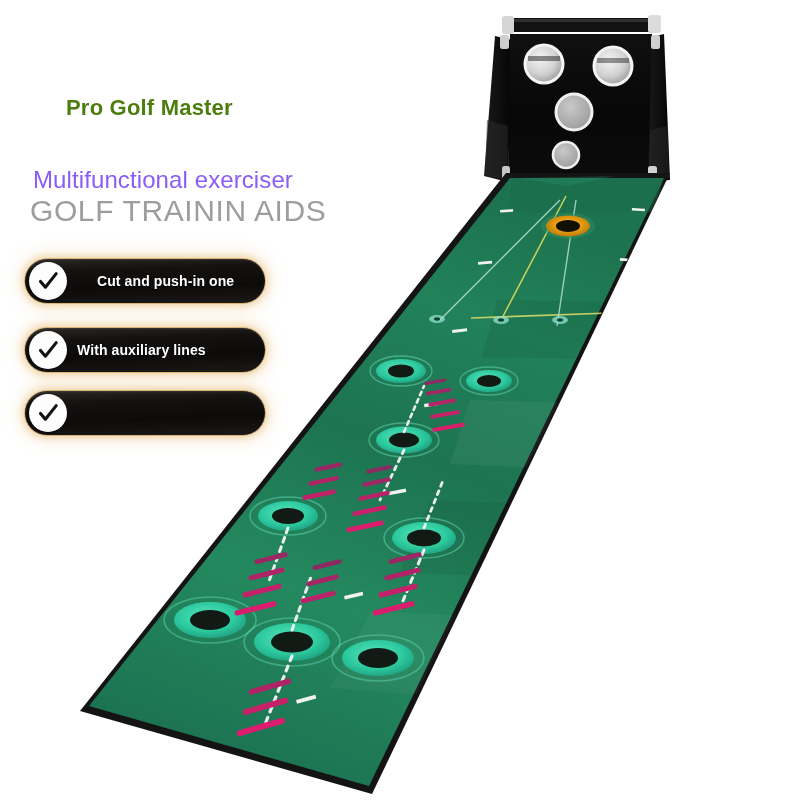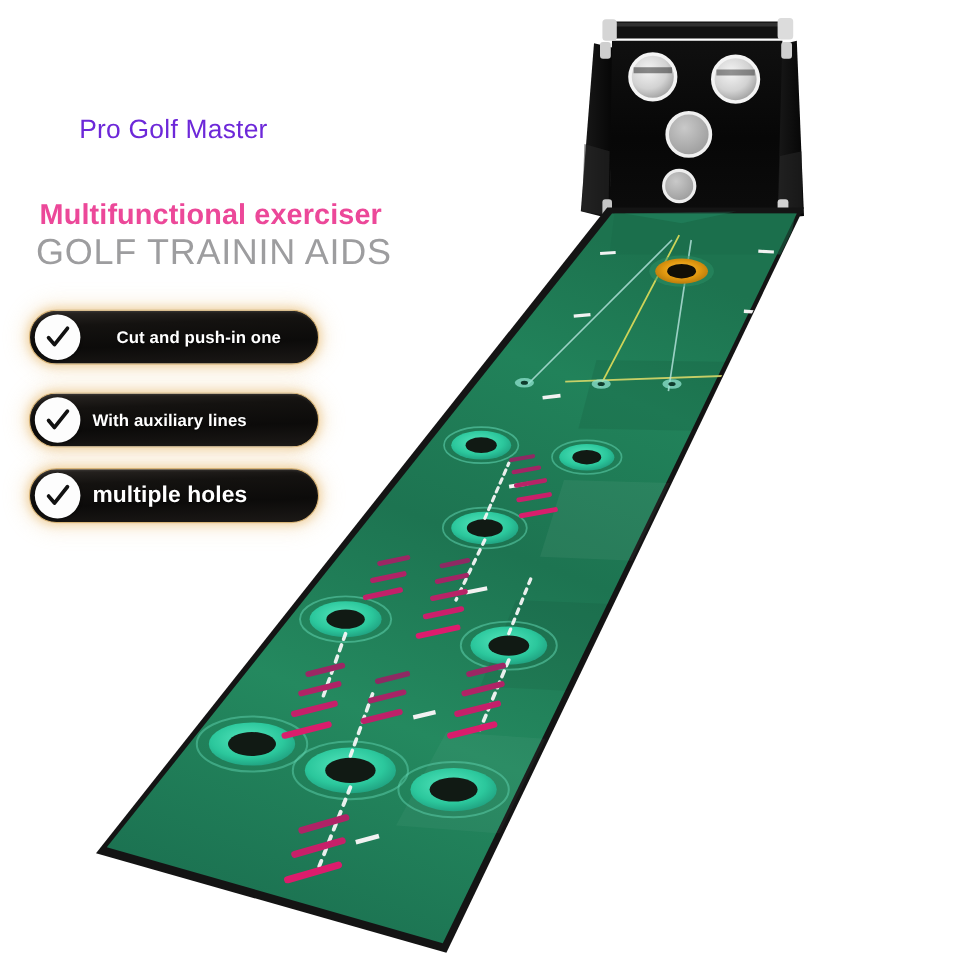--- a/index.html
+++ b/index.html
@@ -10,26 +10,26 @@
     font-family:"Liberation Sans","DejaVu Sans",sans-serif;
     position:relative;
   }
   #stage{position:absolute;inset:0;width:800px;height:800px;overflow:hidden;background:#fff;}
 
   
   .copy{position:absolute;left:0;top:0;width:360px;z-index:40;}
 
   .brand{
     position:absolute;left:66px;top:95px;
-    font-size:22px;font-weight:normal;color:#6d28d9;
+    font-size:22px;font-weight:bold;color:#4d7c0f;
     letter-spacing:.2px;white-space:nowrap;
   }
   .sub{
     position:absolute;left:33px;top:166px;
-    font-size:24px;font-weight:700;color:#ec4899;
+    font-size:24px;font-weight:400;color:#8b5cf6;
     white-space:nowrap;letter-spacing:.1px;text-align:center;
   }
   .tag{
     position:absolute;left:30px;top:194px;
     font-size:30px;font-weight:400;color:#9d9d9f;
     white-space:nowrap;letter-spacing:.6px;
   }
 
   
   .pill{
@@ -330,17 +330,16 @@
       </span>
       <span class="ptxt">With auxiliary lines</span>
     </div>
 
     <div class="pill" id="pill2">
       <span class="tick">
         <svg width="24" height="24" viewBox="0 0 24 24" aria-hidden="true">
           <path d="M4.5 12.4 L9.4 18.2 L20.2 4.6" fill="none" stroke="#121212" stroke-width="3.1" stroke-linecap="round" stroke-linejoin="round"></path>
         </svg>
       </span>
-      <span class="ptxt">multiple holes</span>
     </div>
 
   </div>
 </div>
 
 </body></html>

